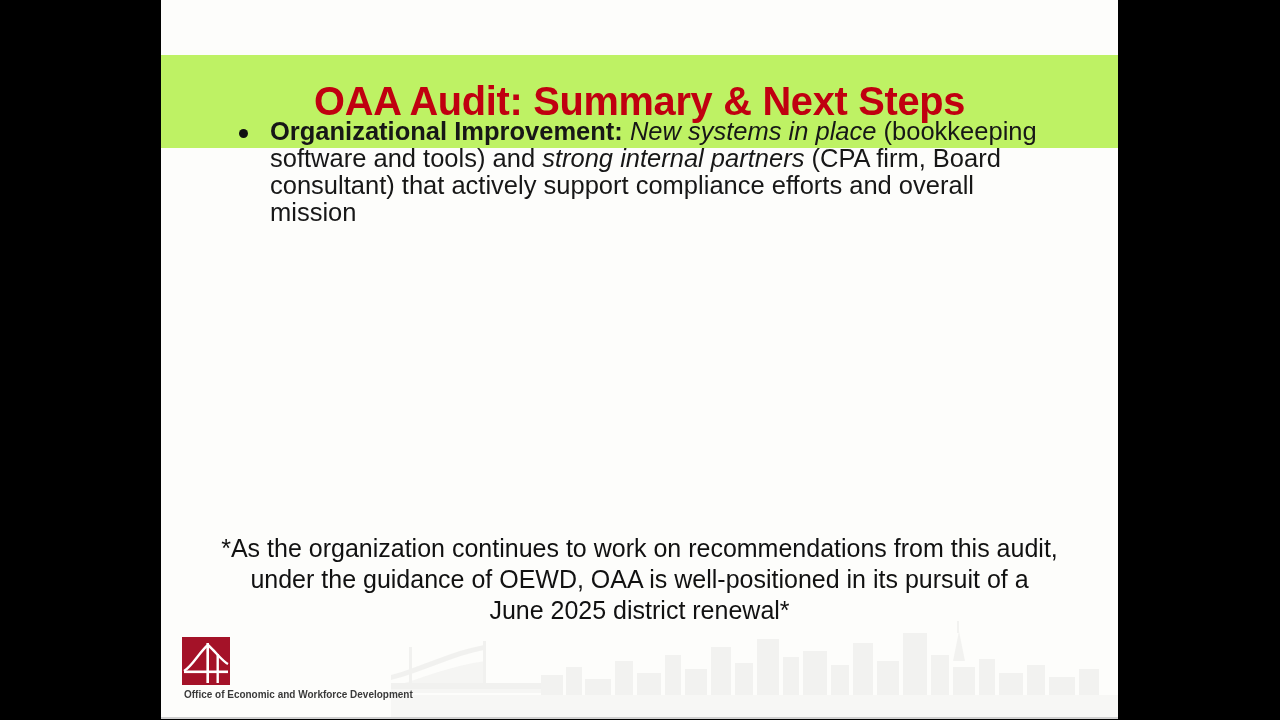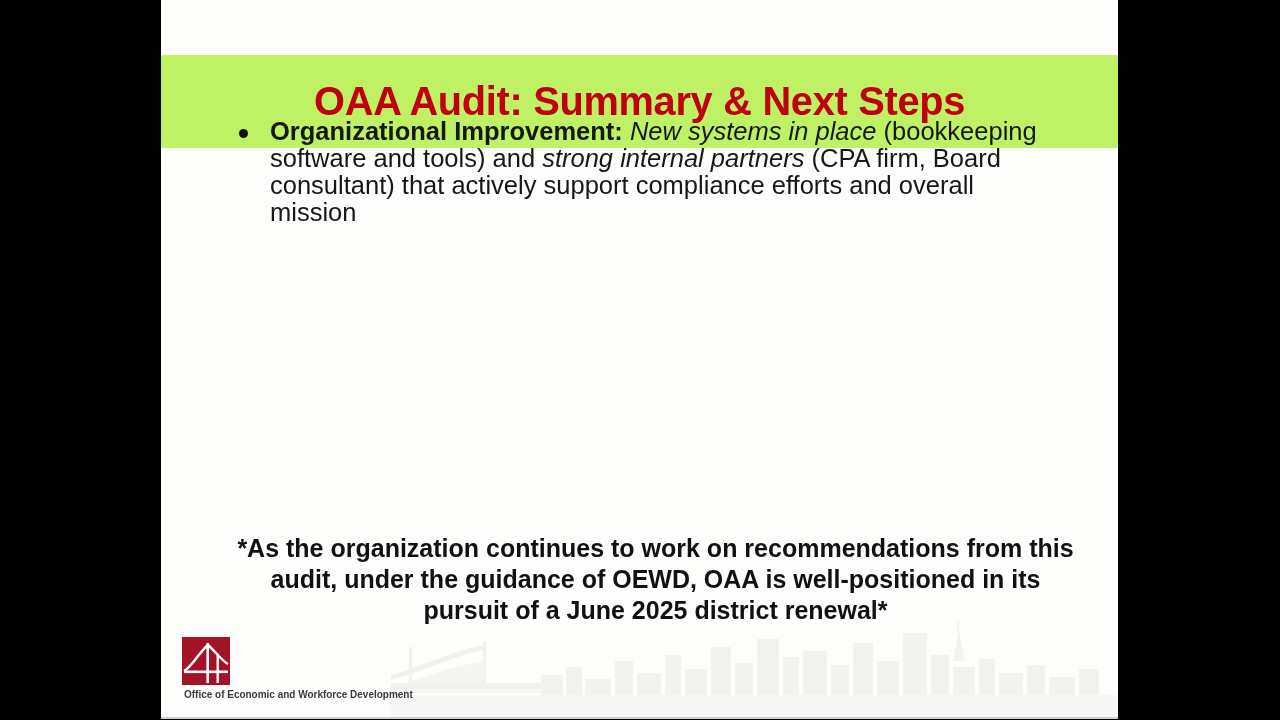--- a/index.html
+++ b/index.html
@@ -109,25 +109,25 @@
     width: 9px;
     height: 9px;
     background: #111111;
     border-radius: 50%;
   }
   .b { font-weight: bold; }
   .i { font-style: italic; }
 
   .footnote {
     position: absolute;
-    left: 76px;
+    left: 60px;
     top: 425px;
     width: 837px;
     text-align: center;
-    font-weight: bold;
+    font-weight: normal;
     font-size: 25px;
     line-height: 31px;
     color: #111111;
     font-family: "Liberation Sans", sans-serif;
   }
 
   
   .skyline {
     position: absolute;
     left: 230px;

